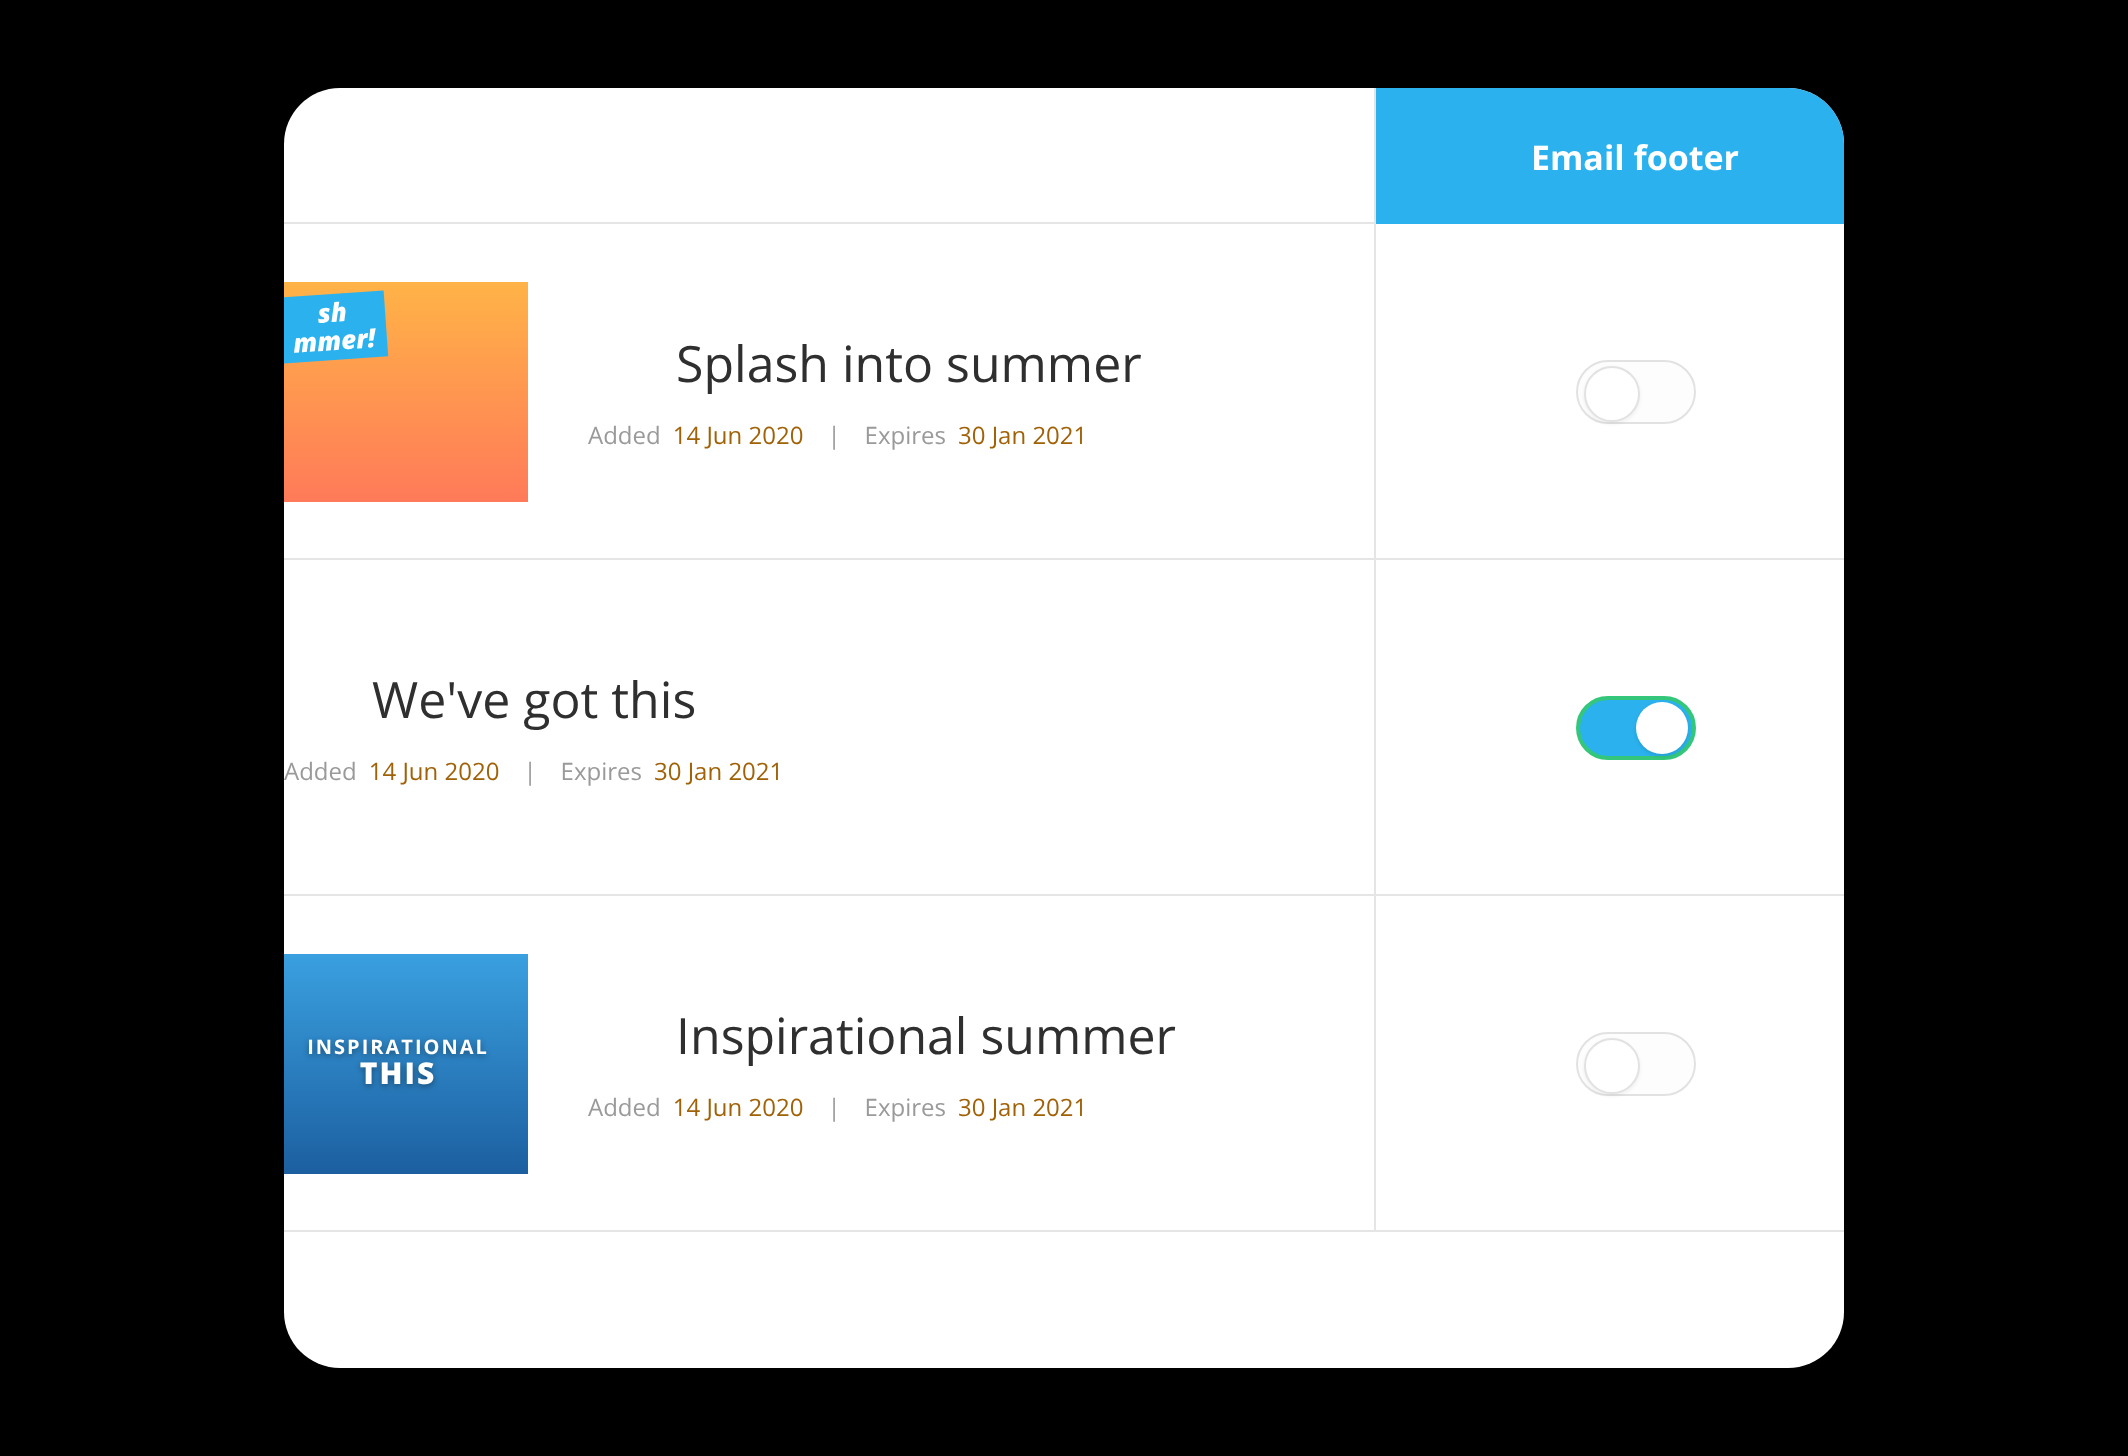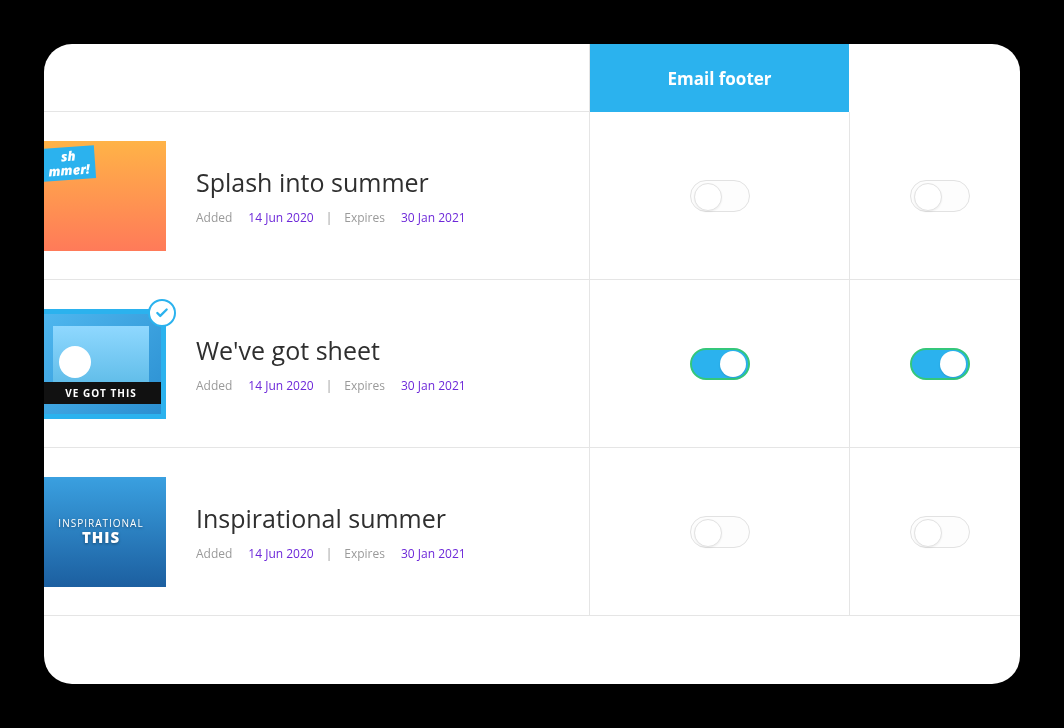--- a/index.html
+++ b/index.html
@@ -7,21 +7,21 @@
     background: #000;
     font-family: -apple-system, "Segoe UI", "Open Sans", Arial, sans-serif;
     width: 1064px;
     height: 728px;
     overflow: hidden;
     display: flex;
     align-items: center;
     justify-content: center;
   }
   .card {
-    width: 976px;
+    width: 780px;
     height: 640px;
     background: #fff;
     border-radius: 28px;
     overflow: hidden;
     box-shadow: 0 8px 32px rgba(0,0,0,0.3);
     display: flex;
     flex-direction: column;
   }
   .header-row {
     display: flex;
@@ -101,36 +101,37 @@
   .thumb2 .caption {
     position:absolute; bottom:10px; left:0; right:0;
     background:#111; color:#fff; font-size:10px; font-weight:700;
     text-align:center; padding:4px 0; letter-spacing:1px;
   }
   .thumb3 .thumb-inner { background: linear-gradient(180deg,#3aa0e0 0%, #1c5fa0 100%); }
   .thumb3 .caption2 {
     color:#fff; font-size:15px; font-weight:800; letter-spacing:1px;
     text-shadow:0 1px 3px rgba(0,0,0,0.4); line-height:1.1;
   }
-  .thumb3 .caption2 .small { font-size:10px; font-weight:400; display:block; }
+  .thumb3 .caption2 .small { font-size:10px; font-weight:700; display:block; }
 
   .name-text { display:flex; flex-direction:column; gap:10px; }
   .title {
     font-size: 25px;
     color: #2f2f2f;
     font-weight: 400;
+    margin-left: 44px;
   }
   .meta {
     font-size: 12px;
     color: #9a9a9a;
     display: flex;
     align-items: center;
     gap: 6px;
   }
-  .meta .val { color: #6d28d9; margin-left: 10px; }
+  .meta .val { color: #a16207; }
   .meta .sep { color:#9a9a9a; padding:0 6px; }
 
   .toggle-cell {
     flex: 0 0 260px;
     border-left: 1px solid #e5e5e5;
     display: flex;
     align-items: center;
     justify-content: center;
   }
   .toggle-cell.last { flex: 0 0 171px; justify-content:center; padding-left:10px; }
@@ -203,34 +204,22 @@
     <div class="toggle-cell">
       <div class="toggle off"></div>
     </div>
     <div class="toggle-cell last">
       <div class="toggle off"></div>
     </div>
   </div>
 
   <div class="row">
     <div class="name-cell">
-      <div class="thumb thumb2 selected">
-        <div class="thumb-inner">
-          <div class="pool-img"></div>
-          <div class="hat"></div>
-          <div class="caption">VE GOT THIS</div>
-        </div>
-        <div class="check">
-          <svg width="14" height="14" viewBox="0 0 24 24" fill="none" stroke="#2bb2ee" stroke-width="4" stroke-linecap="round" stroke-linejoin="round">
-              <polyline points="20 6 9 17 4 12"></polyline>
-            </svg>
-        </div>
-      </div>
       <div class="name-text">
-        <div class="title">We've got sheet</div>
+        <div class="title">We've got this</div>
         <div class="meta">
           <span>Added</span>
           <span class="val">14 Jun 2020</span>
           <span class="sep">|</span>
           <span>Expires</span>
           <span class="val">30 Jan 2021</span>
         </div>
       </div>
     </div>
     <div class="toggle-cell">

